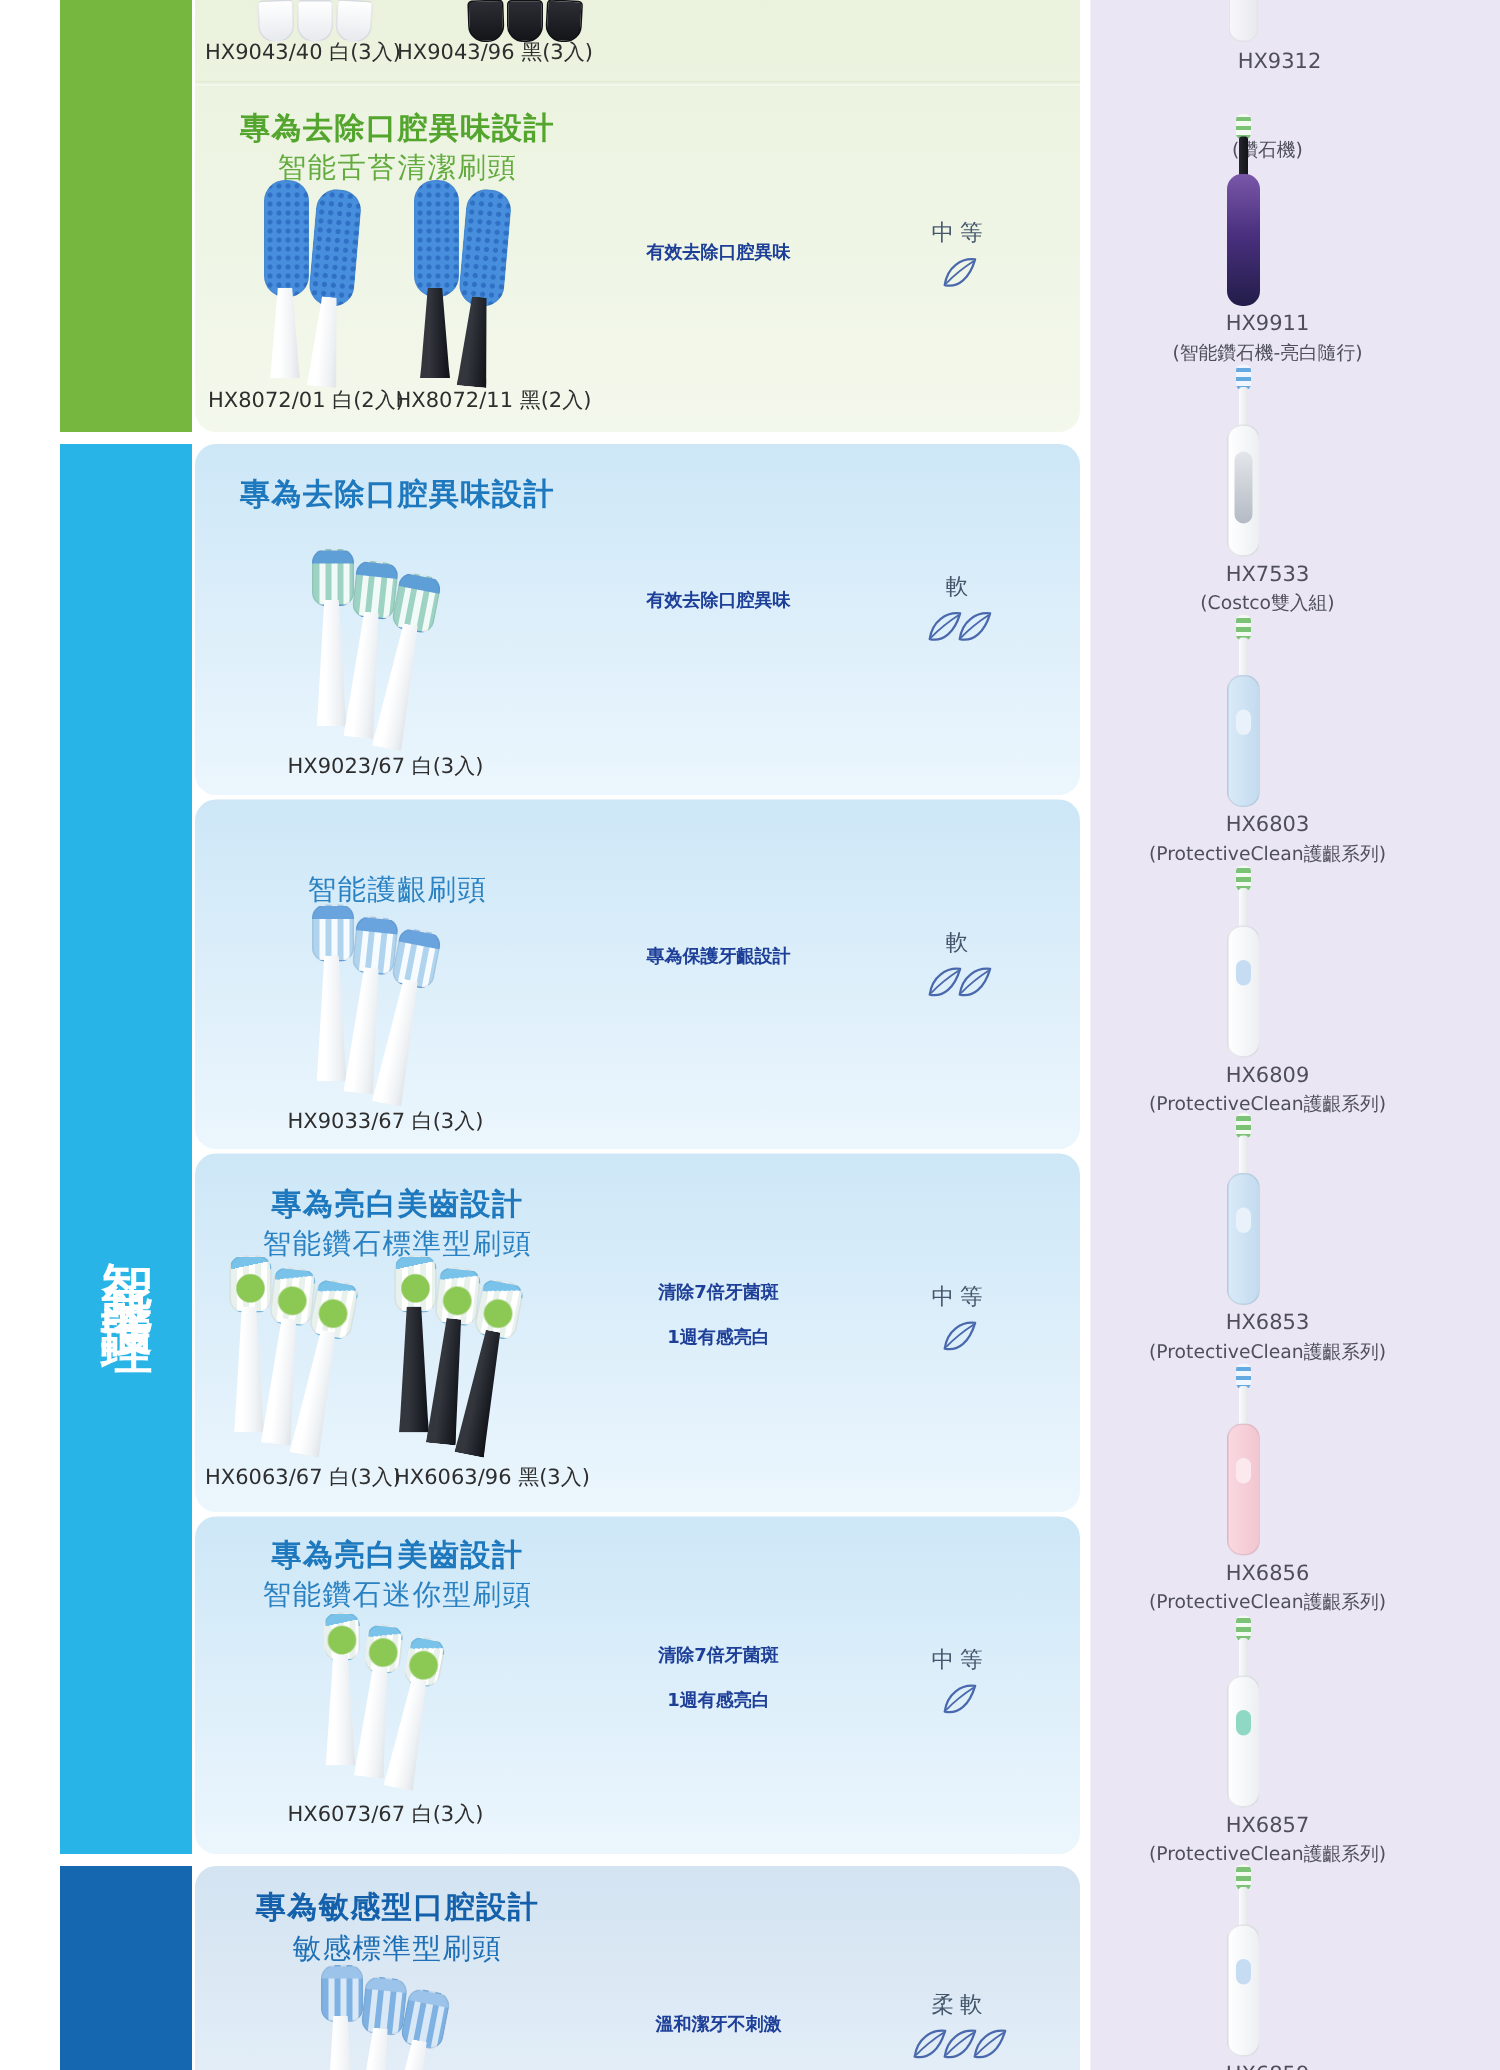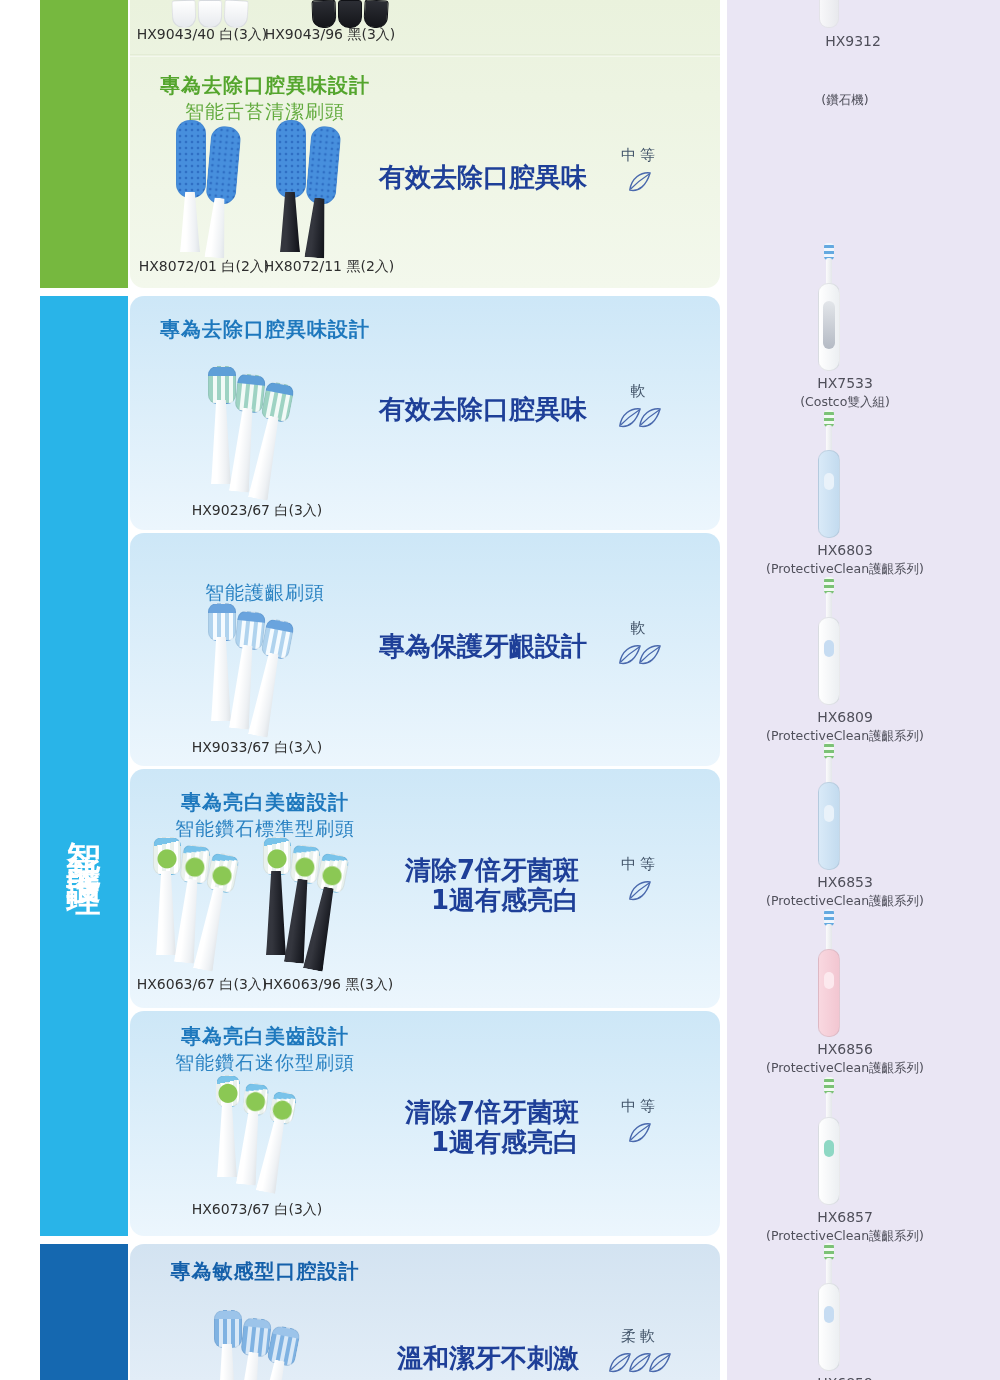--- a/index.html
+++ b/index.html
@@ -30,22 +30,22 @@
            font-size:20px;font-weight:bold;letter-spacing:1px;white-space:nowrap;}
   .c-sub{position:absolute;left:0;width:270px;text-align:center;font-size:19px;
          letter-spacing:1px;white-space:nowrap;}
   .card-green .c-title{color:#54a52d;}
   .card-green .c-sub{color:#63ab3f;}
   .card-blue .c-title{color:#1e78bd;}
   .card-blue .c-sub{color:#2a82c2;}
   .card-dark .c-title{color:#1460aa;}
   .card-dark .c-sub{color:#1e6fb5;}
 
-  .feature{position:absolute;left:249px;width:200px;text-align:right;
-           font-size:26px;font-weight:bold;color:#1e3f98;white-space:nowrap;}
+  .feature{position:absolute;left:249px;width:200px;text-align:center;
+           font-size:12px;font-weight:bold;color:#1e3f98;white-space:nowrap;}
   .softness{position:absolute;left:465px;width:90px;text-align:center;
             color:#44566b;font-size:15px;letter-spacing:4px;}
   .feathers{display:block;margin-top:7px;letter-spacing:0;}
   .feathers svg{margin:0 -3px;transform:rotate(-6deg);}
   .mlabel{position:absolute;font-size:14px;color:#2e2e2e;white-space:nowrap;
           transform:translateX(-50%);}
 
   
   .cluster{position:absolute;}
   .bh{position:absolute;width:34px;height:118px;}
@@ -251,20 +251,21 @@
         <span class="feathers"><svg width="26" height="20" viewBox="0 0 26 20">
               <path d="M24 2C15 0 5 5 2 17c9 3 17-3 22-15z" fill="none" stroke="#4a69ad" stroke-width="1.5" stroke-linejoin="round"></path>
               <path d="M3 16C9 11 17 6 23 3" fill="none" stroke="#4a69ad" stroke-width="1.2"></path>
             </svg></span>
       </div>
       <div class="mlabel" style="left:127px;top:190px">HX6073/67 白(3入)</div>
     </section>
 
     <section class="card card-dark">
       <h3 class="c-title" style="top:14px">專為敏感型口腔設計</h3>
+      <div class="c-sub" style="top:42px">敏感標準型刷頭</div>
       <div class="cluster" style="left:80px;top:66px">
         <div class="bh v-sens s1"></div>
         <div class="bh v-sens s2"></div>
         <div class="bh v-sens s3"></div>
       </div>
       <div class="feature" style="top:97px">溫和潔牙不刺激</div>
       <div class="softness" style="top:83px">
         <span>柔軟</span>
         <span class="feathers"><svg width="26" height="20" viewBox="0 0 26 20">
               <path d="M24 2C15 0 5 5 2 17c9 3 17-3 22-15z" fill="none" stroke="#4a69ad" stroke-width="1.5" stroke-linejoin="round"></path>
@@ -281,20 +282,29 @@
   </div>
 
   <aside class="rcol">
 
     <div class="rc-item first" style="top:0;height:72px">
       <div class="sliver"></div>
       <div class="rc-model">HX9312</div>
       <div class="rc-series">(鑽石機)</div>
     </div>
 
+    <div class="rc-item" style="top:76px;height:168px">
+      <div class="rhandle">
+        <i class="tip t-green"></i>
+        <i class="neck dark"></i>
+        <i class="bod b-purple"></i>
+      </div>
+      <div class="rc-model">HX9911</div>
+      <div class="rc-series">(智能鑽石機-亮白隨行)</div>
+    </div>
 
     <div class="rc-item" style="top:243px;height:168px">
       <div class="rhandle">
         <i class="tip t-blue"></i>
         <i class="neck"></i>
         <i class="bod b-white">
             <i class="btn panel"></i>
           </i>
       </div>
       <div class="rc-model">HX7533</div>

